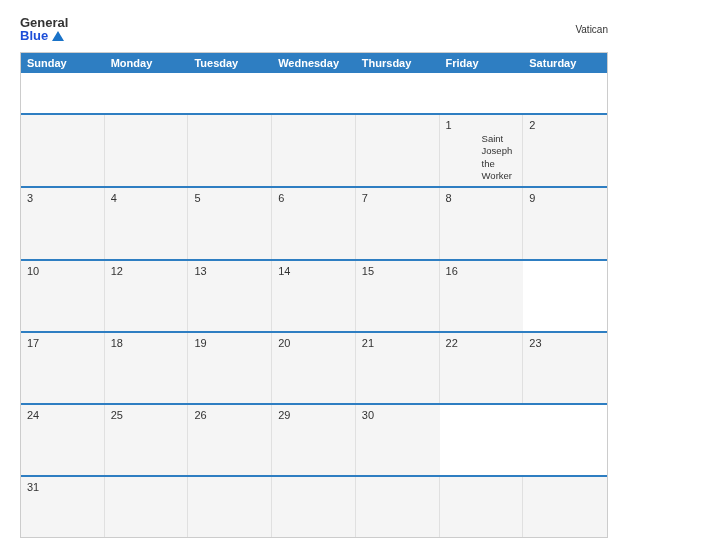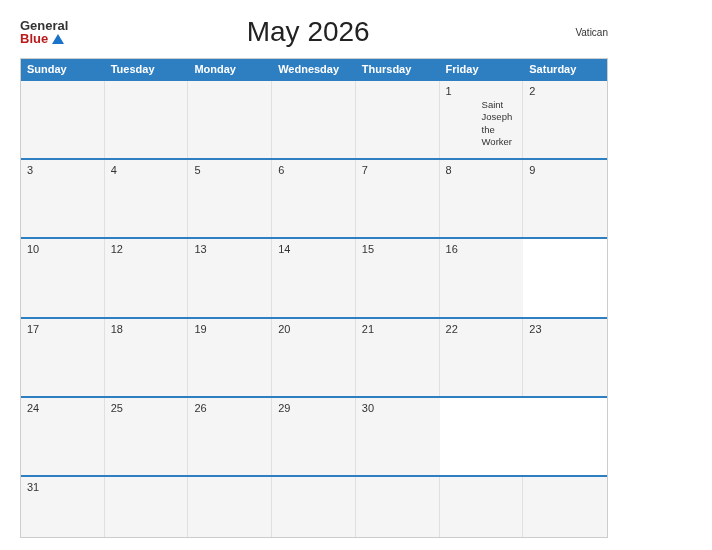--- a/index.html
+++ b/index.html
@@ -31,21 +31,21 @@
       line-height: 1;
     }
     .logo-general {
       font-size: 13px;
       font-weight: bold;
       color: #333;
     }
     .logo-blue {
       font-size: 13px;
       font-weight: bold;
-      color: #b91c1c;
+      color: #1d4ed8;
       display: flex;
       align-items: center;
       gap: 2px;
     }
     .logo-triangle {
       width: 0;
       height: 0;
       border-left: 6px solid transparent;
       border-right: 6px solid transparent;
       border-bottom: 10px solid #1a73c8;
@@ -64,20 +64,21 @@
       color: #333;
       text-align: right;
       min-width: 60px;
     }
     
     .calendar {
       flex: 1;
       display: flex;
       flex-direction: column;
       border: 1px solid #ccc;
+      gap: 40px;
     }
     .cal-header-row {
       display: grid;
       grid-template-columns: repeat(7, 1fr);
       background: #2e7ec2;
     }
     .cal-header-cell {
       color: #fff;
       font-size: 11px;
       font-weight: bold;
@@ -129,29 +130,28 @@
 
 <div class="page">
   <div class="header">
     <div class="logo">
       <span class="logo-general">General</span>
       <span class="logo-blue">
         <span>Blue</span>
         <span class="logo-triangle"></span>
       </span>
     </div>
-    <div class="month-title">May 2026</div>
     <div class="region-label">Vatican</div>
   </div>
 
   <div class="calendar">
     <div class="cal-header-row">
     <div class="cal-header-cell">Sunday</div>
+        <div class="cal-header-cell">Monday</div>
         <div class="cal-header-cell">Tuesday</div>
-        <div class="cal-header-cell">Monday</div>
         <div class="cal-header-cell">Wednesday</div>
         <div class="cal-header-cell">Thursday</div>
         <div class="cal-header-cell">Friday</div>
         <div class="cal-header-cell">Saturday</div>
       </div>
     <div class="cal-body">
     <div class="cal-week">
           <div class="cal-cell empty"></div>
           <div class="cal-cell empty"></div>
           <div class="cal-cell empty"></div>

